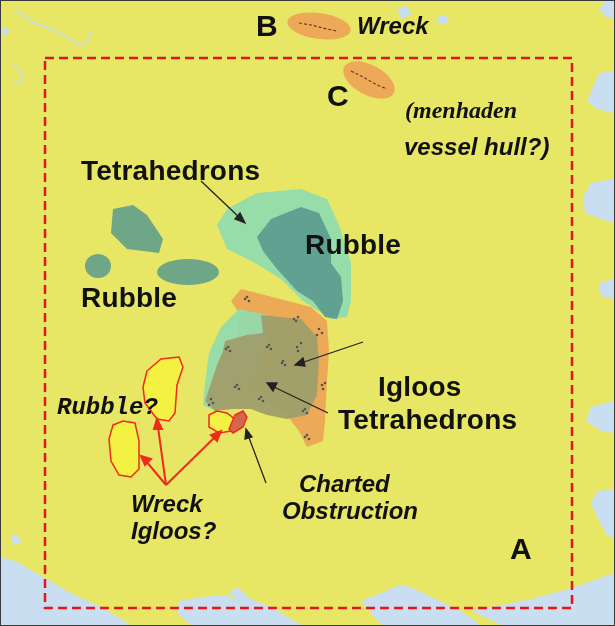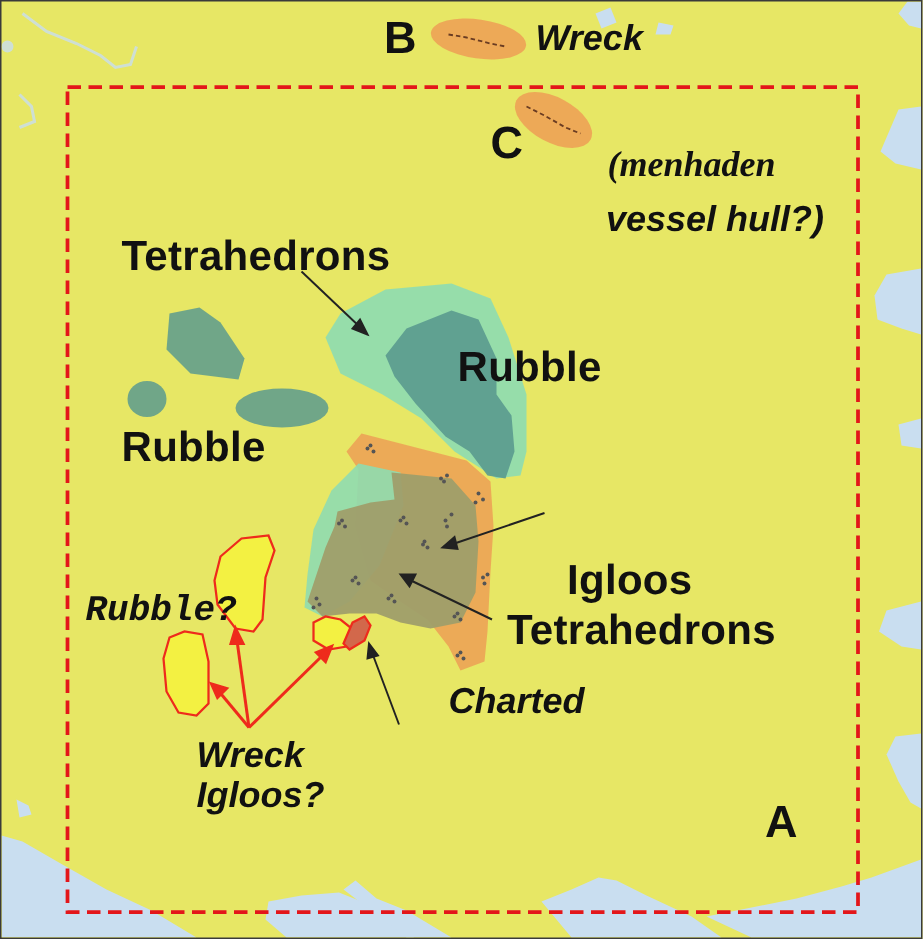--- a/index.html
+++ b/index.html
@@ -144,16 +144,17 @@
 
   <span class="lbl bold" style="left:80px; top:154px;">Tetrahedrons</span>
   <span class="lbl bold" style="left:304px; top:228px;">Rubble</span>
   <span class="lbl bold" style="left:80px; top:281px;">Rubble</span>
   <span class="lbl bold" style="left:377px; top:326px;margin-top:44px;">Igloos</span>
   <span class="lbl bold" style="left:337px; top:403px;">Tetrahedrons</span>
 
   <span class="lbl ital" style="left:56px; top:393px;font-family:Liberation Mono, monospace;">Rubble?</span>
   <span class="lbl ital" style="left:130px; top:489px;">Wreck</span>
   <span class="lbl ital" style="left:130px; top:516px;">Igloos?</span>
-  <span class="lbl ital" style="left:298px; top:453px;">Charted</span>
+  <span class="lbl ital" style="left:298px; top:469px;">Charted</span>
+  <span class="lbl ital" style="left:281px; top:496px;">Obstruction</span>
 
   <span class="lbl big" style="left:509px; top:531px;">A</span>
 </div>
 
 </body></html>

